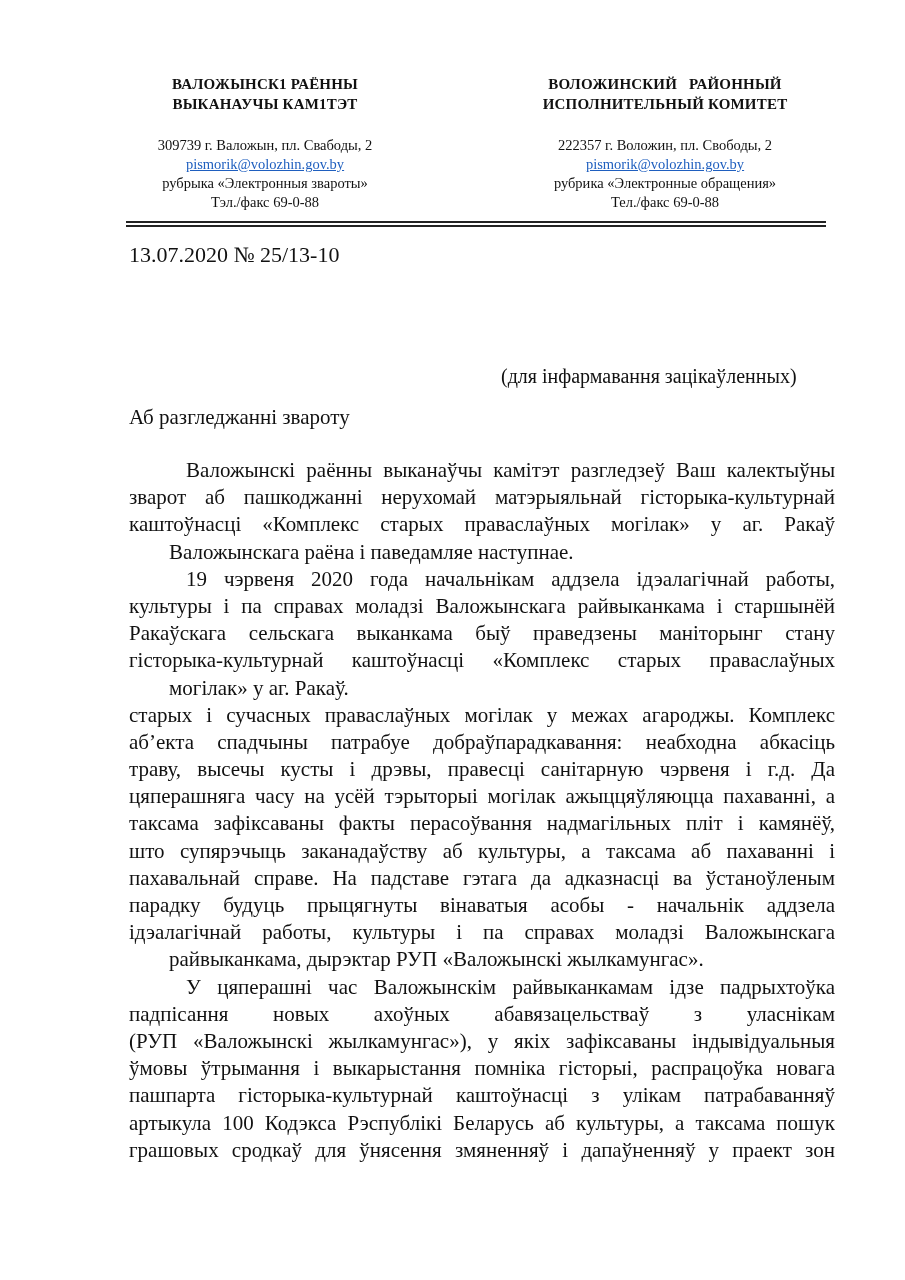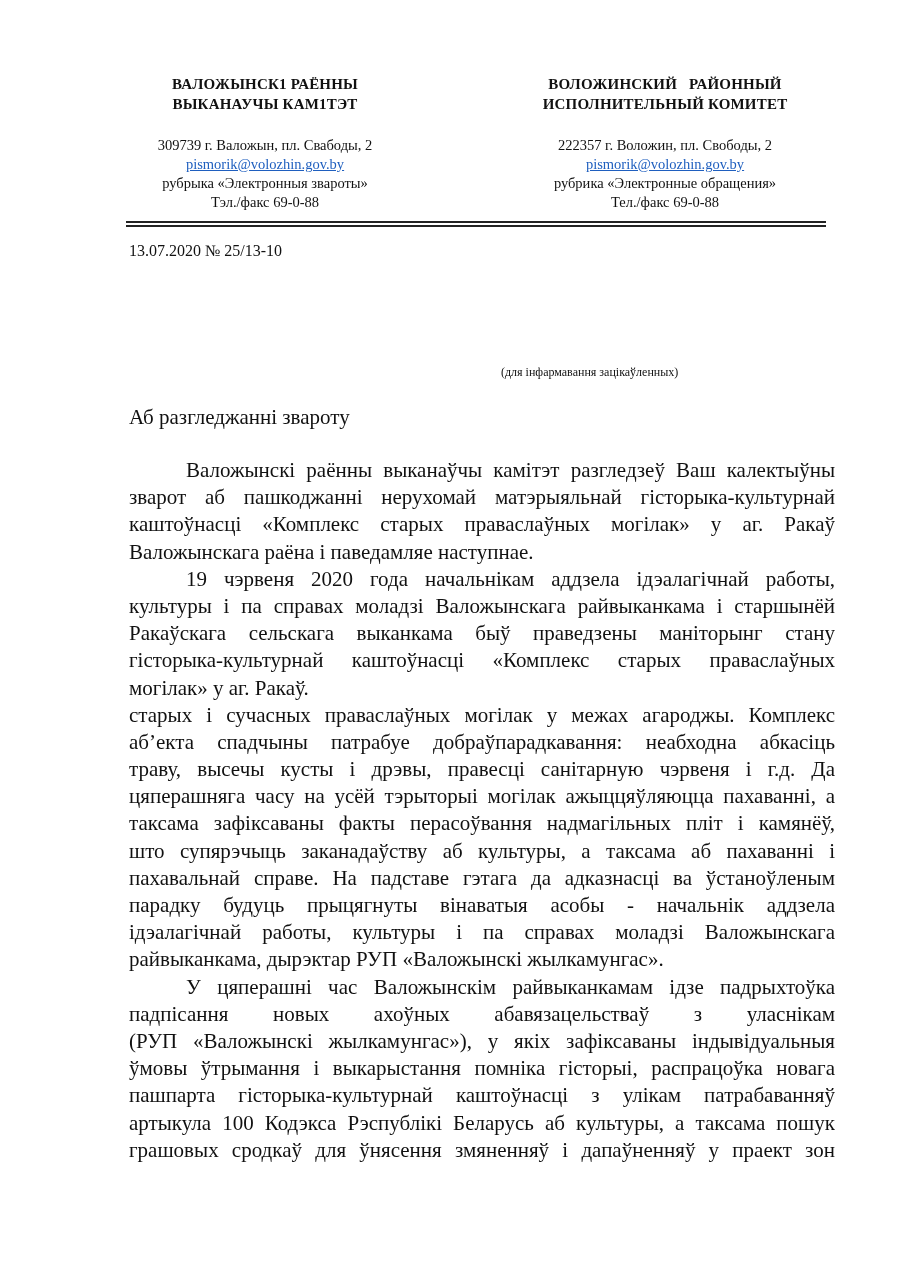--- a/index.html
+++ b/index.html
@@ -7,26 +7,26 @@
          font-family: "Liberation Serif", "DejaVu Serif", serif; color: #111; }
   .hdr-col { position: absolute; text-align: center; }
   .hdr-left { left: 110px; width: 310px; top: 74px; }
   .hdr-right { left: 500px; width: 330px; top: 74px; }
   .org { font-weight: bold; font-size: 15px; line-height: 20px; letter-spacing: 0.2px; }
   .addr { font-size: 14.5px; line-height: 19px; margin-top: 22px; }
   .addr div { white-space: nowrap; }
   .email { color: #1f5fbf; text-decoration: underline; }
   .rule { position: absolute; left: 126px; width: 700px; top: 221px; height: 2px;
           border-top: 2px solid #222; border-bottom: 2px solid #222; }
-  .docnum { position: absolute; left: 129px; top: 242px; font-size: 16px; }
-  .note { position: absolute; left: 501px; top: 365px; font-size: 12px; }
+  .docnum { position: absolute; left: 129px; top: 242px; font-size: 22px; }
+  .note { position: absolute; left: 501px; top: 365px; font-size: 20px; }
   .subject { position: absolute; left: 129px; top: 405px; font-size: 21px; }
   .body { position: absolute; left: 129px; width: 706px; top: 457px; font-size: 21px; }
   .line { height: 27.2px; line-height: 27.2px; text-align: justify; text-align-last: justify; white-space: nowrap; overflow: visible; }
-  .line.last { text-align-last: left; }
+  .line.last { text-align-last: left; margin-left: 40px; }
   .line.indent { padding-left: 57px; }
   .line span { white-space: normal; }
 </style>
 </head>
 <body>
 
 <div class="hdr-col hdr-left">
   <div class="org">ВАЛОЖЫНСК1 РАЁННЫ</div>
   <div class="org">ВЫКАНАУЧЫ КАМ1ТЭТ</div>
   <div class="addr">

